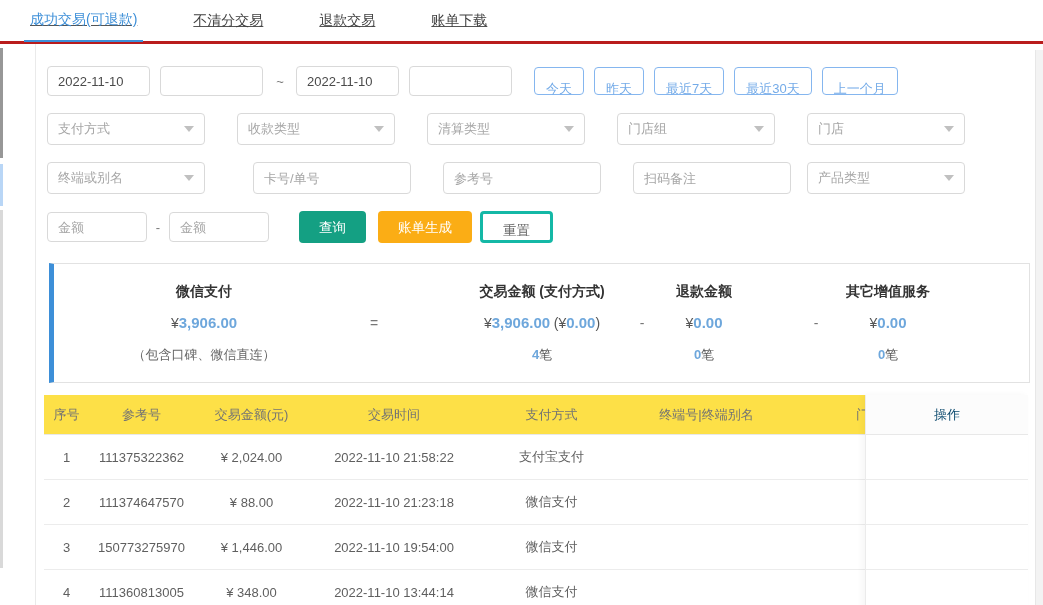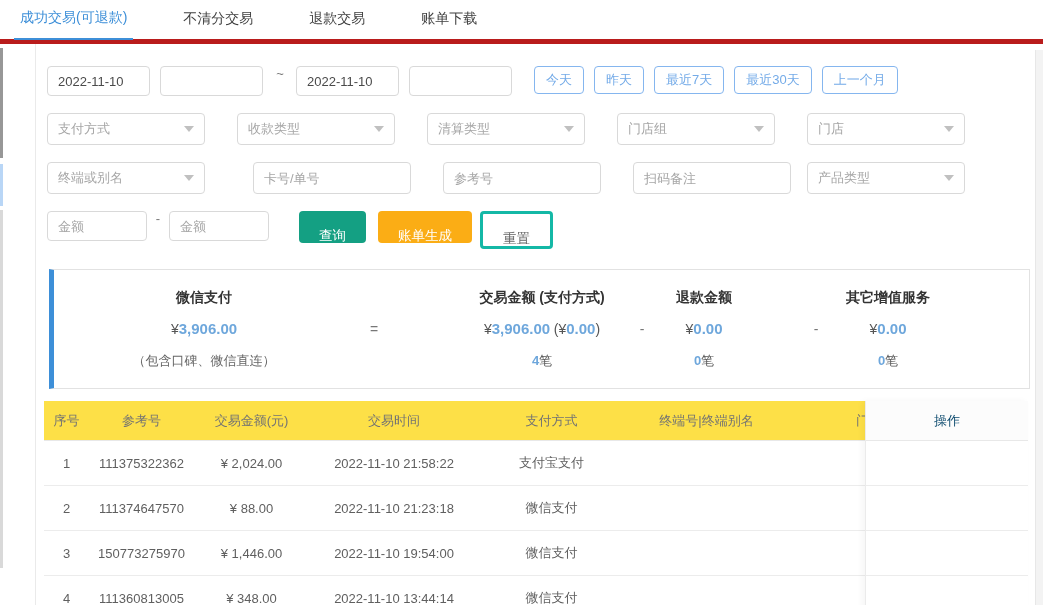--- a/index.html
+++ b/index.html
@@ -11,53 +11,53 @@
   .sliver { position:absolute; left:0; width:3px; }
   .sliver.s1 { top:48px; height:110px; background:#979797; }
   .sliver.s2 { top:164px; height:42px; background:#b9d6f6; }
   .sliver.s3 { top:210px; height:358px; background:#d9d9d9; }
 
   
   .right-strip { position:absolute; right:0; top:50px; bottom:0; width:8px;
     background:#f3f3f3; border-left:1px solid #e7e7e7; }
 
   
-  .tabbar { display:flex; gap:44px; padding:0 0 0 14px; height:44px; align-items:flex-end;
-    border-bottom:5px solid #b91c1c; }
+  .tabbar { display:flex; gap:44px; padding:0 0 0 24px; height:44px; align-items:flex-end;
+    border-bottom:3px solid #b91c1c;text-decoration:underline; }
   .tab { font-size:14px; color:#404040; padding:12px 6px; cursor:pointer; line-height:18px; }
   .tab.active { color:#3d8fd8; border-bottom:2px solid #3d8fd8; margin-bottom:-1px; }
 
   
   .content { margin-left:35px; border-left:1px solid #eaeaea; padding:22px 0 0 11px; }
 
-  .frow { display:flex; align-items:flex-start; margin-bottom:17px; }
+  .frow { display:flex; align-items:center; margin-bottom:17px; }
   .inp { height:30px; border:1px solid #d9d9d9; border-radius:4px; padding:0 10px;
     font-size:13px; color:#4a4a4a; outline:none; background:#fff;
     font-family:"Liberation Sans","DejaVu Sans",sans-serif; }
   .inp::placeholder { color:#a6a6a6; }
   .w103 { width:103px; margin-right:10px; }
   .tilde { width:14px; text-align:center; color:#777; margin-right:9px; }
 
   .quickbtns { display:flex; gap:10px; margin-left:12px; }
-  .qbtn { height:28px; padding:4px 11px; background:#fff; border:1px solid #85b6ef; border-radius:4px;
+  .qbtn { height:28px; padding:12px 11px; background:#fff; border:1px solid #85b6ef; border-radius:4px;
     color:#74abe8; font-size:13px; cursor:pointer;
     font-family:"Liberation Sans","DejaVu Sans",sans-serif; }
 
   .frow.five { gap:32px; }
   .ctrl { width:158px; height:32px; border:1px solid #d9d9d9; border-radius:4px; background:#fff;
     display:flex; align-items:center; padding:0 10px; }
   .ctrl .ph { flex:1; color:#a6a6a6; font-size:13px; }
   .caret { width:0; height:0; border-left:5px solid transparent; border-right:5px solid transparent;
     border-top:6px solid #c0c0c0; }
   .ctrl.textinput { padding:16px; border:none; width:158px; }
   .ctrl.textinput .inp { width:158px; height:32px; }
 
   .amt-inp { width:100px; }
   .dash { width:22px; text-align:center; color:#777; }
-  .btn { height:32px; border:none; border-radius:4px; font-size:13.5px; cursor:pointer; padding:16px 20px;
+  .btn { height:32px; border:none; border-radius:4px; font-size:13.5px; cursor:pointer; padding:8px 20px;
     color:#fff; font-family:"Liberation Sans","DejaVu Sans",sans-serif; }
   .btn.query { background:#14a083; margin-left:30px; }
   .btn.generate { background:#fbad15; margin-left:12px; }
   .btn.reset { background:#fff; border:3px solid #14b8a6; color:#666; margin-left:8px; }
 
   
   .summary { position:relative; margin:20px 13px 12px 2px; border:1px solid #e2e2e2;
     border-left:5px solid #3d8fd8; background:#fff; display:flex; align-items:stretch;
     padding:12px 0; }
   .scol { text-align:center; line-height:31px; }

